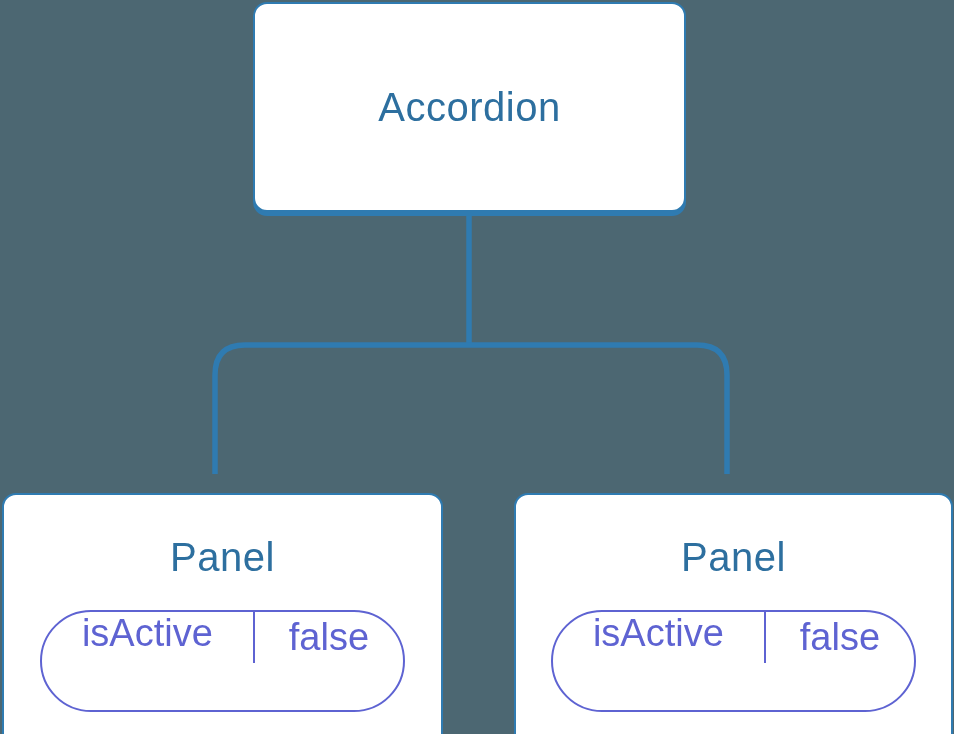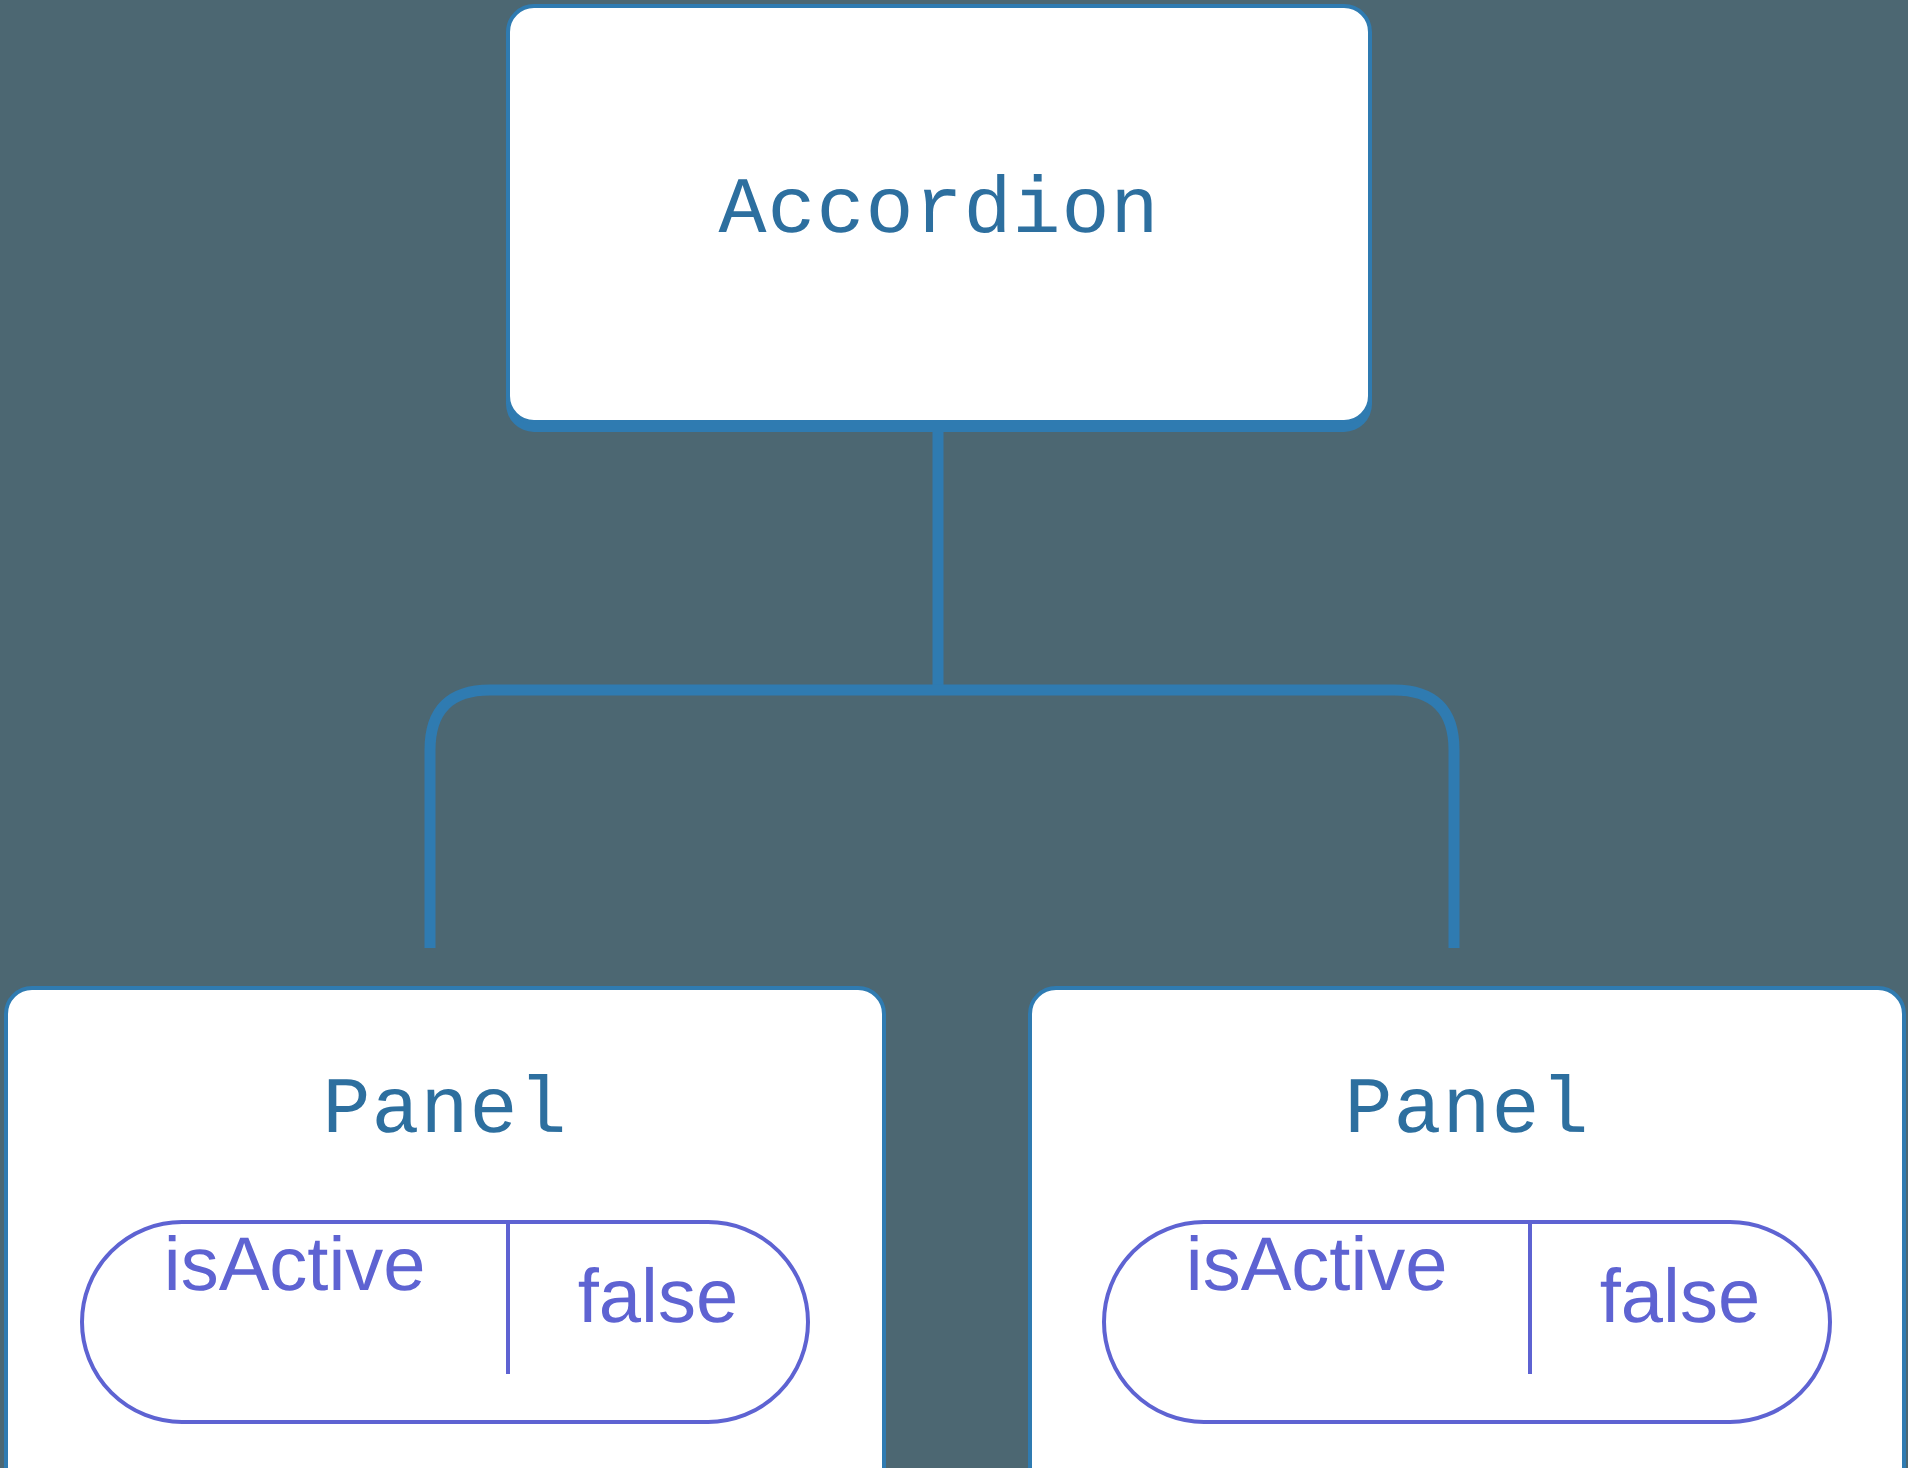--- a/index.html
+++ b/index.html
@@ -41,21 +41,20 @@
     flex-direction: column;
     align-items: center;
     justify-content: center;
   }
   .node-title {
     color: var(--node-title, #2d6f9f);
     font-size: 40px;
     font-weight: 500;
     letter-spacing: 0.5px;
     line-height: 1.15;
-    font-family: Liberation Mono, monospace;
   }
   .node-root {
     left: 253px;
     top: 2px;
     width: 433px;
     height: 210px;
   }
   .node-panel {
     top: 493px;
     width: 441px;
@@ -76,21 +75,21 @@
     font-size: 38px;
     background: var(--node-fill, #ffffff);
   }
   .pill-key, .pill-value {
     display: flex;
     align-items: center;
     justify-content: center;
   }
   .pill-key { padding: 0 40px; }
   .pill-value {
-    padding: 16px 34px;
+    padding: 4px 34px;
     border-left: 2.5px solid var(--state-accent, #5e63d2);
   }
 </style>
 </head>
 <body>
 
 <div class="stage">
 
   <svg class="connectors" viewBox="0 0 954 734" xmlns="http://www.w3.org/2000/svg">
     <path d="M469,206 L469,345"></path>

